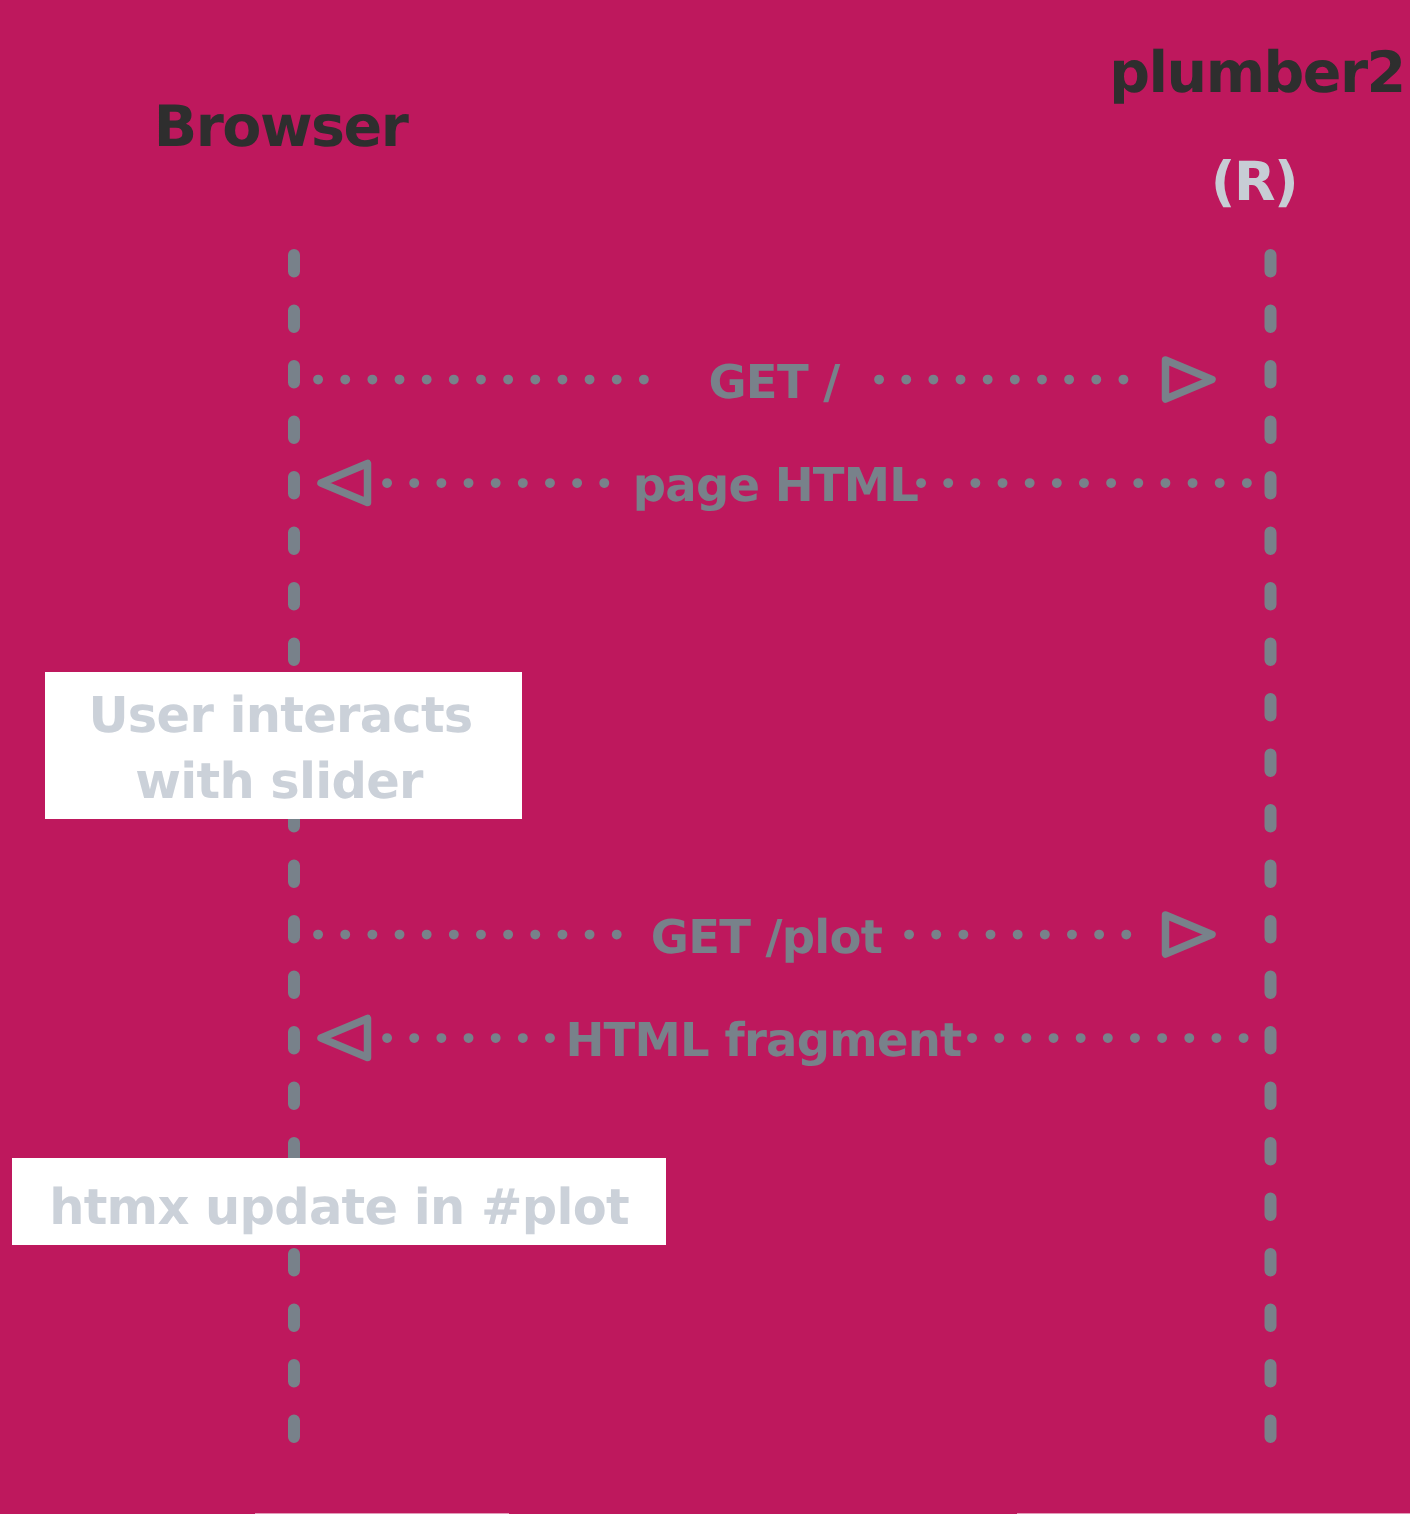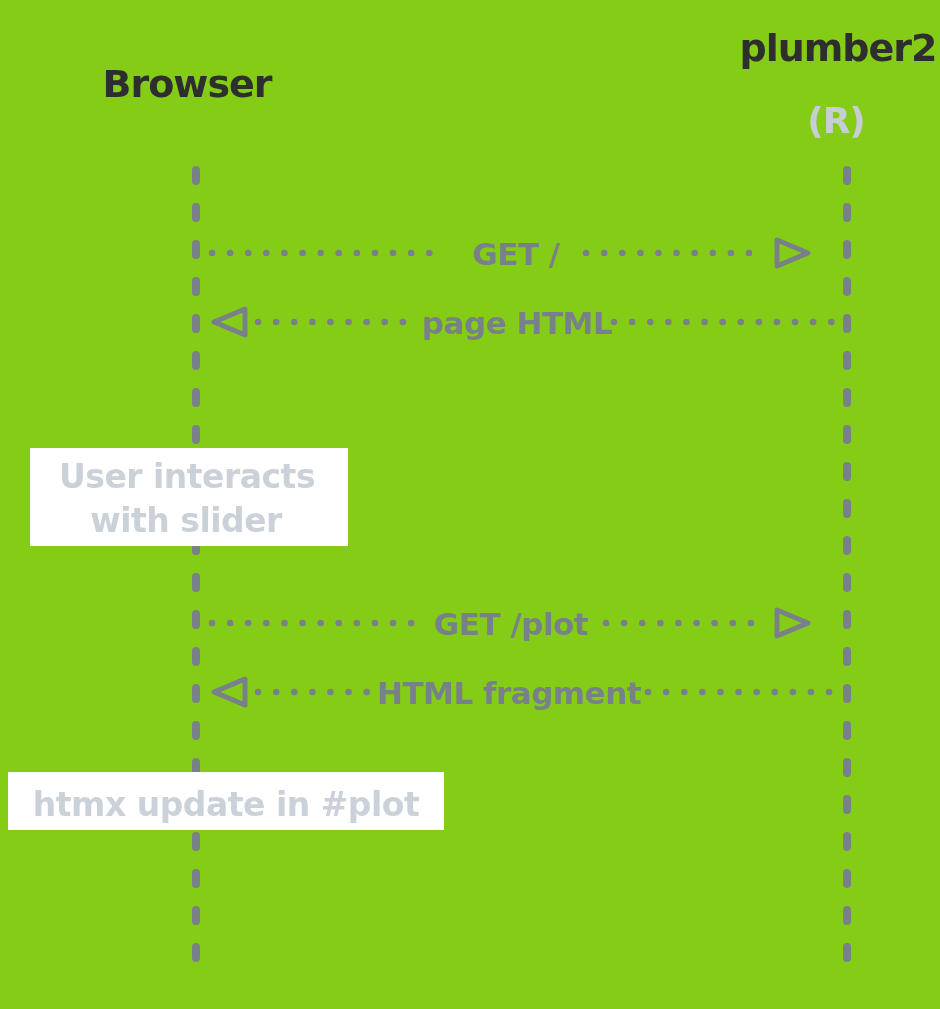--- a/index.html
+++ b/index.html
@@ -4,21 +4,21 @@
 <style>
   html, body {
     margin: 0;
     padding: 0;
     background: #ffffff;
   }
   .stage {
     position: relative;
     width: 940px;
     height: 1009px;
-    background: #84cc16;
+    background: #be185d;
     overflow: hidden;
   }
   svg { display: block; }
 
   
   text {
     font-family: "DejaVu Sans", sans-serif;
     font-weight: bold;
   }
   .actor-label {

